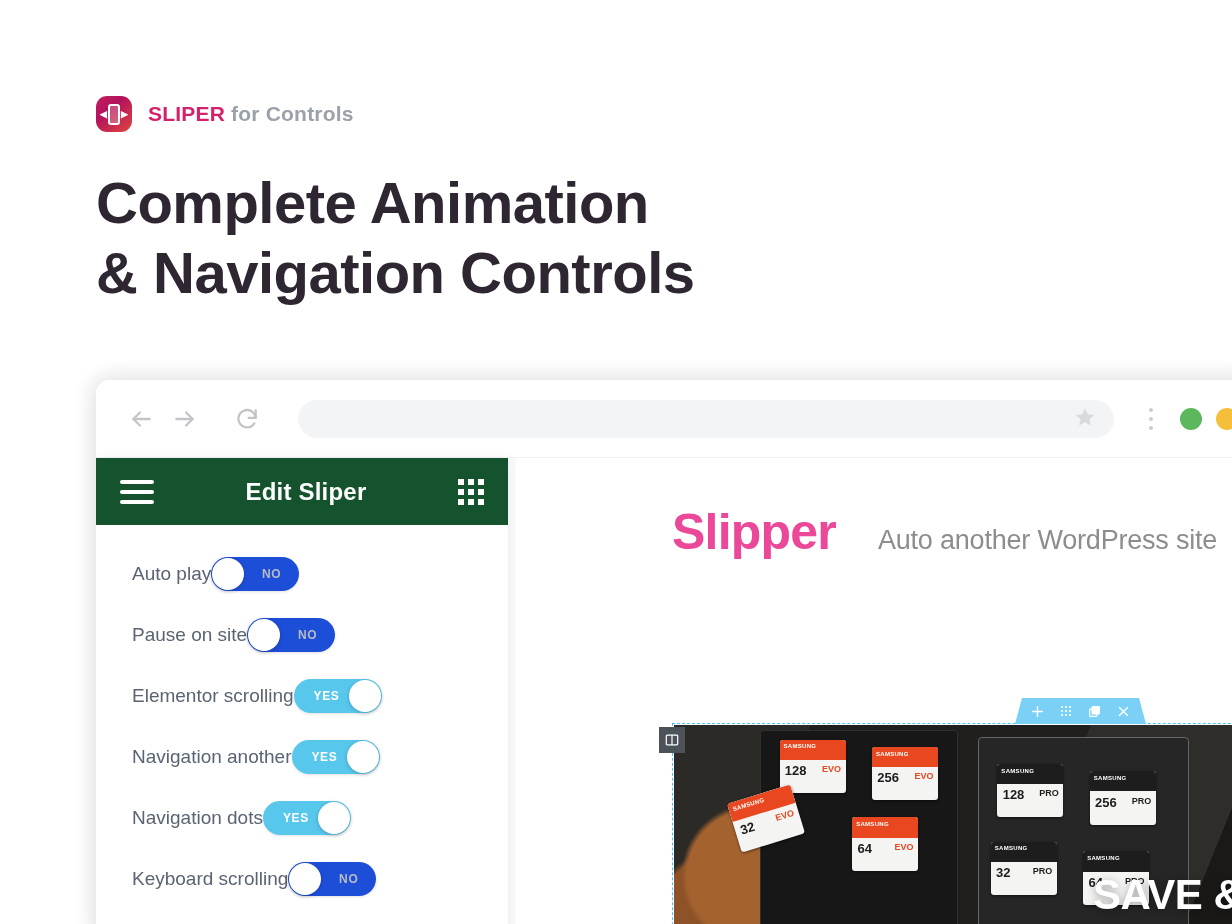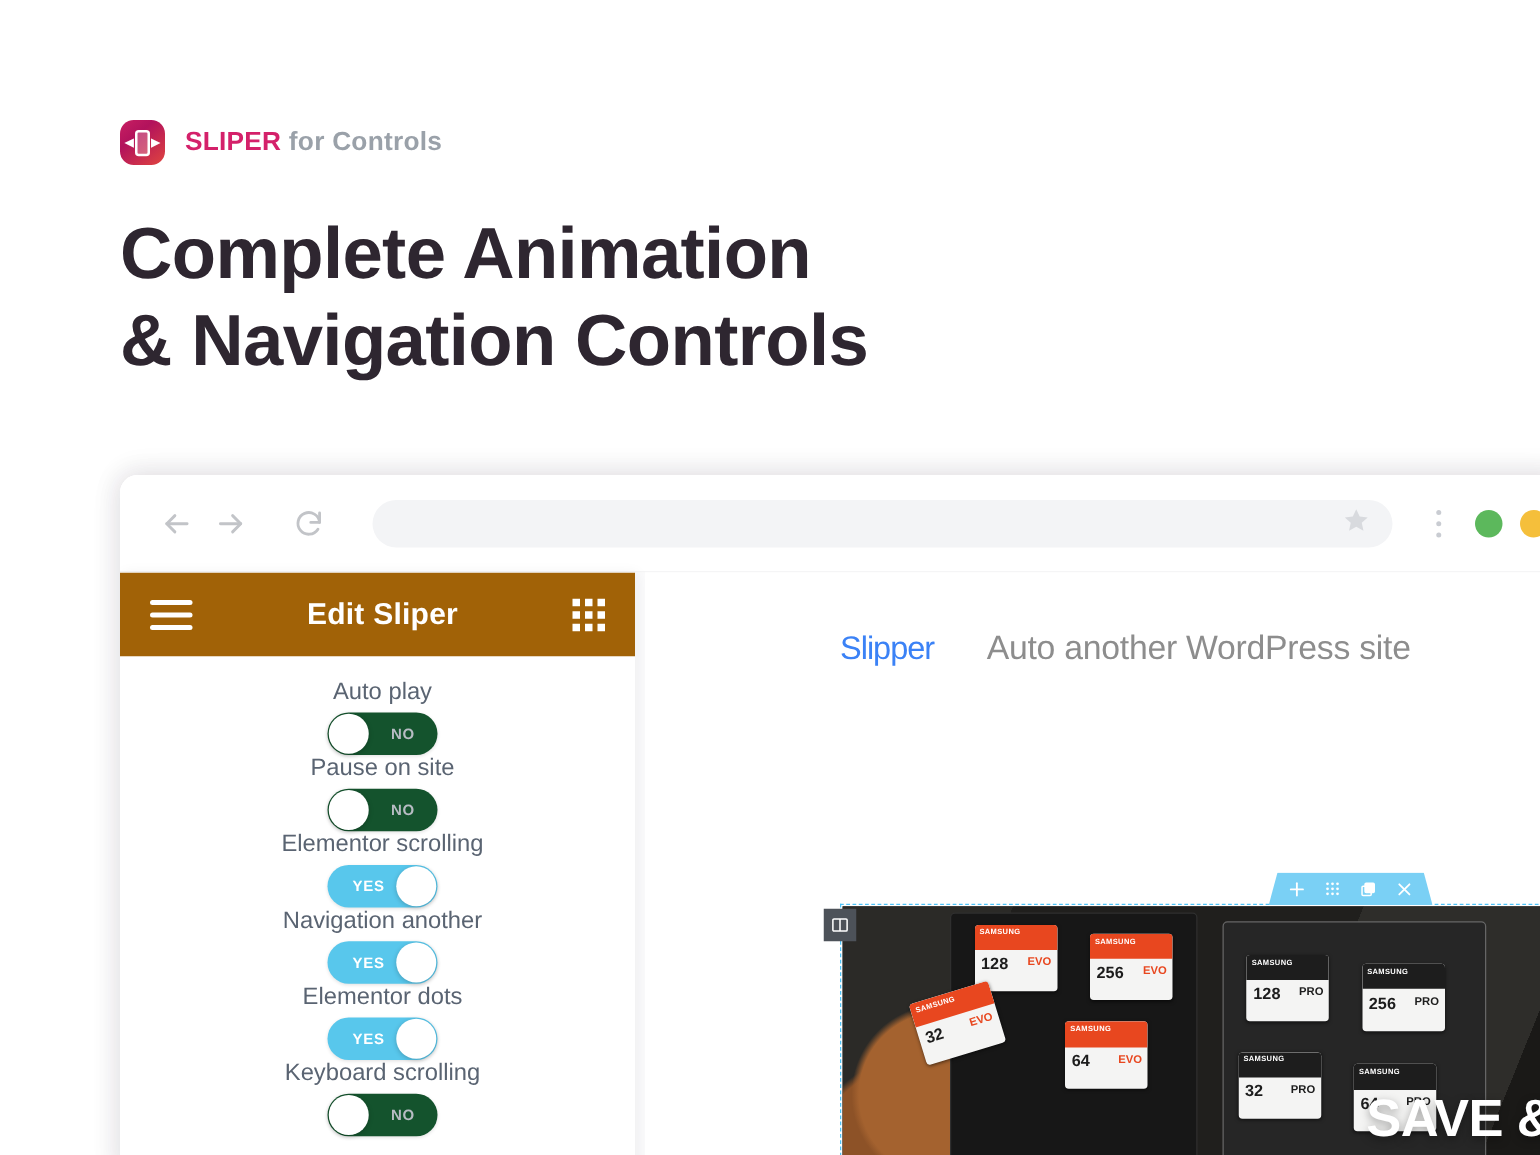--- a/index.html
+++ b/index.html
@@ -170,21 +170,21 @@
     left: 0;
     top: 0;
     width: 412px;
     height: 482px;
     background: #ffffff;
     box-shadow: 2px 0 10px rgba(40,30,50,0.06);
     overflow: hidden;
   }
   .panel-header {
     height: 67px;
-    background: #a16207;
+    background: #14532d;
     display: flex;
     align-items: center;
     padding: 0 24px;
     position: relative;
   }
   .hamburger {
     width: 34px;
     display: flex;
     flex-direction: column;
     gap: 6px;
@@ -211,41 +211,39 @@
     grid-template-rows: repeat(3, 6px);
     gap: 4px;
     flex: none;
   }
   .grid-icon i { display: block; width: 6px; height: 6px; background: #ffffff; }
 
   .panel-list { padding: 18px 0 0 0; }
   .setting-row {
     display: flex;
     align-items: center;
-    justify-content: space-between;
     padding: 0 28px 0 36px;
     height: 61px;
-    flex-direction: column;
   }
   .setting-label {
     font-size: 19px;
     color: #5a6472;
   }
 
   .toggle {
     width: 88px;
     height: 34px;
     border-radius: 17px;
     position: relative;
     flex: none;
     display: flex;
     align-items: center;
     box-shadow: 0 1px 3px rgba(0,0,0,0.12);
   }
-  .toggle.off { background: #14532d; justify-content: flex-end; }
+  .toggle.off { background: #1d4ed8; justify-content: flex-end; }
   .toggle.on  { background: #58c7ec; justify-content: flex-start; }
   .toggle .knob {
     position: absolute;
     top: 1px;
     width: 32px; height: 32px;
     border-radius: 50%;
     background: #ffffff;
     box-shadow: 0 1px 4px rgba(0,0,0,0.22);
   }
   .toggle.off .knob { left: 1px; }
@@ -268,23 +266,23 @@
     background: #ffffff;
     overflow: hidden;
   }
   .site-header {
     display: flex;
     align-items: baseline;
     gap: 42px;
     padding: 45px 0 0 156px;
   }
   .site-logo {
-    font-size: 26px;
-    font-weight: normal;
-    color: #3b82f6;
+    font-size: 50px;
+    font-weight: bold;
+    color: #ec4899;
     letter-spacing: -0.8px;
   }
   .site-tagline {
     font-size: 27px;
     color: #8d8d8d;
     letter-spacing: -0.2px;
   }
 
   
   .el-section {
@@ -510,21 +508,21 @@
 
           <div class="setting-row">
             <span class="setting-label">Navigation another</span>
             <span class="toggle on">
               <span class="state">YES</span>
               <span class="knob"></span>
             </span>
           </div>
 
           <div class="setting-row">
-            <span class="setting-label">Elementor dots</span>
+            <span class="setting-label">Navigation dots</span>
             <span class="toggle on">
               <span class="state">YES</span>
               <span class="knob"></span>
             </span>
           </div>
 
           <div class="setting-row">
             <span class="setting-label">Keyboard scrolling</span>
             <span class="toggle off">
               <span class="state">NO</span>

